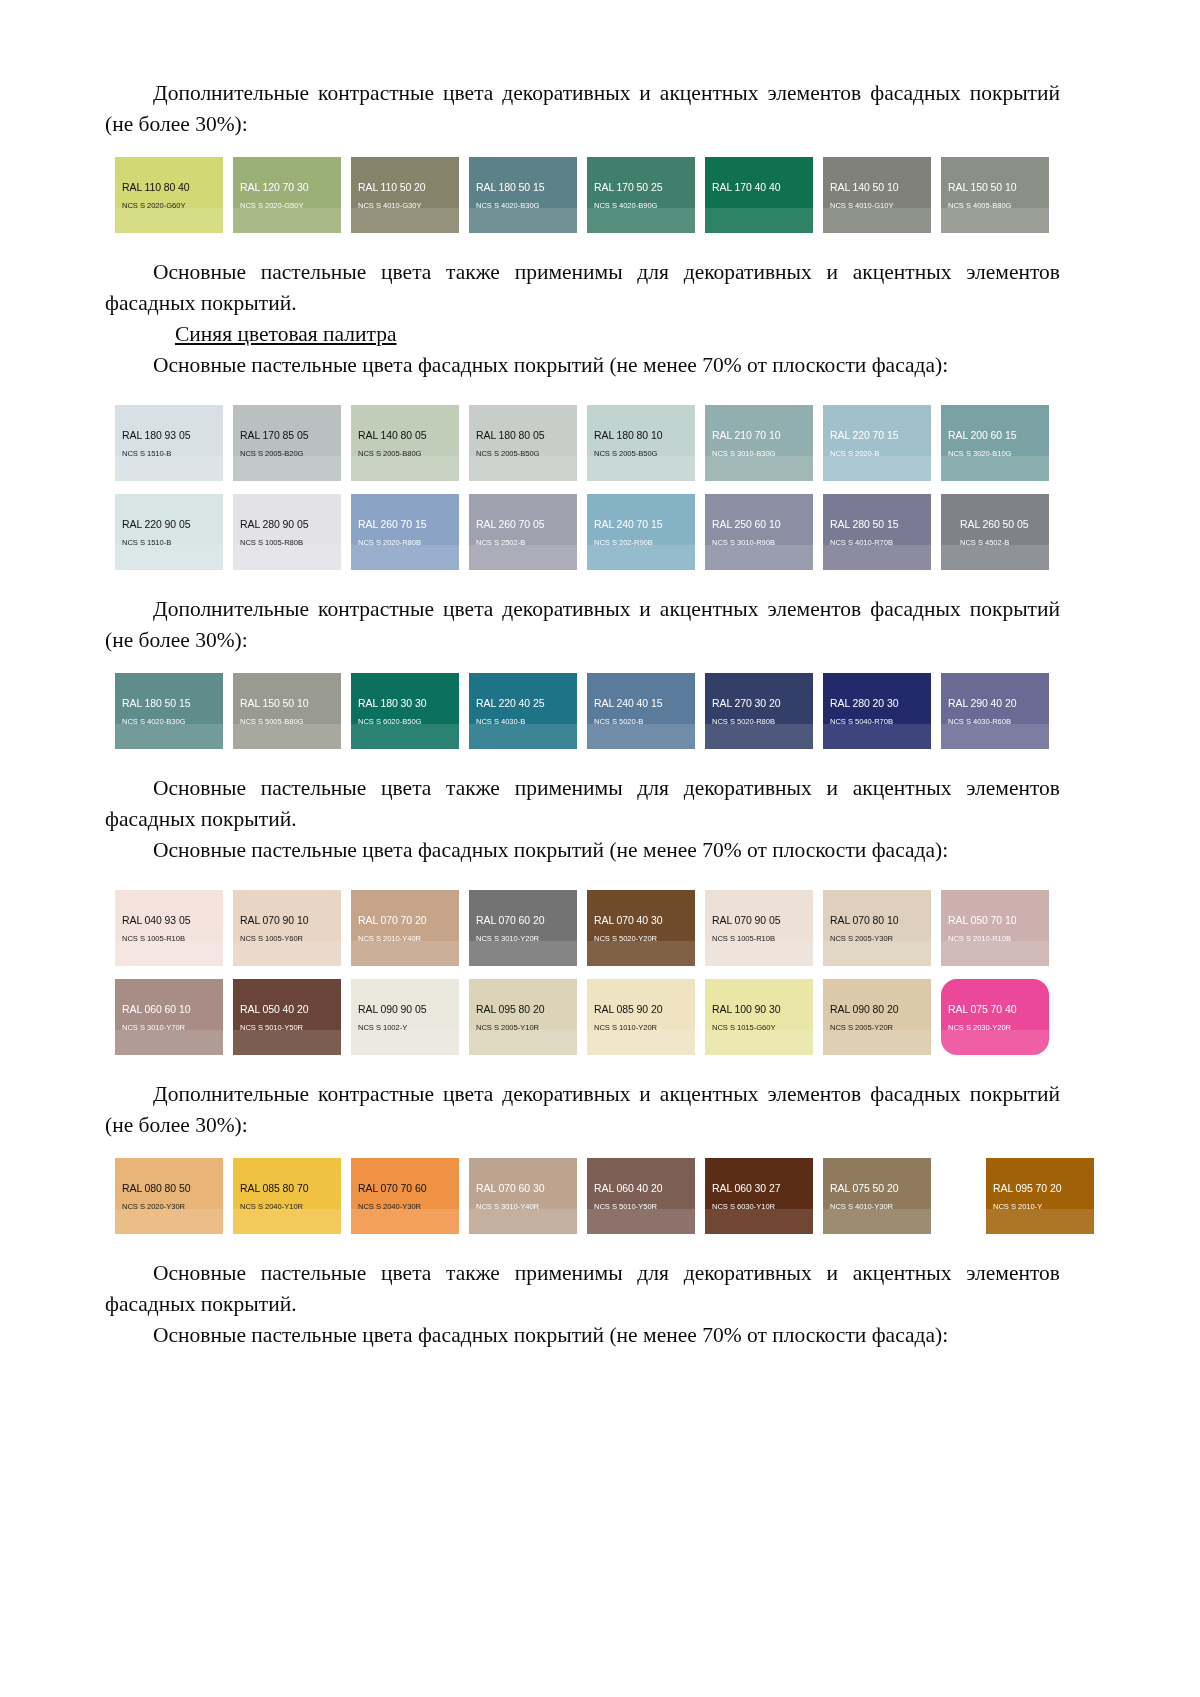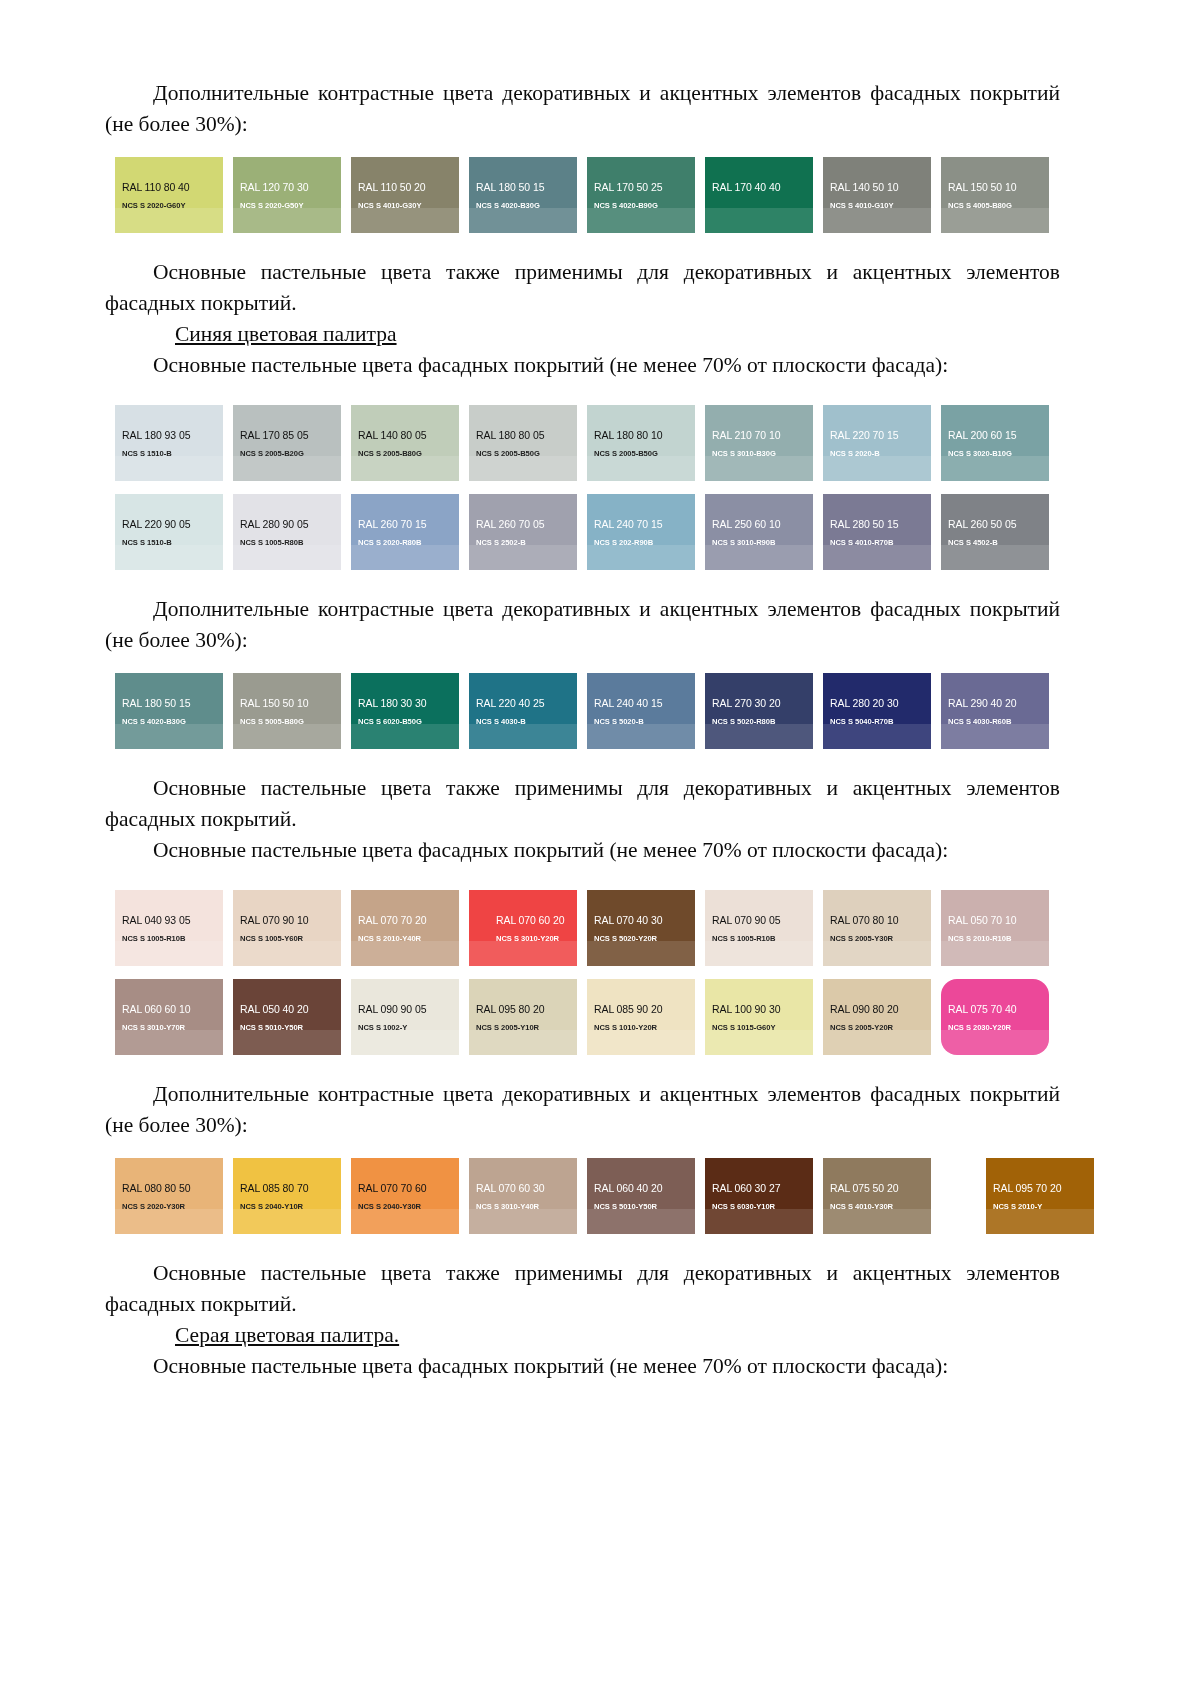--- a/index.html
+++ b/index.html
@@ -70,21 +70,21 @@
     font-weight: 400;
     letter-spacing: -0.1px;
     padding-left: 7px;
     margin-top: 24px;
     line-height: 12px;
     white-space: nowrap;
   }
   .swatch .ncs {
     font-family: "Liberation Sans", "DejaVu Sans", sans-serif;
     font-size: 7.6px;
-    font-weight: 700;
+    font-weight: 400;
     letter-spacing: -0.05px;
     line-height: 9px;
     padding-left: 7px;
     margin-top: 8px;
     white-space: nowrap;
   }
   .swatch .band {
     position: absolute;
     left: 0; right: 0;
     bottom: 0;
@@ -233,21 +233,21 @@
       <div class="swatch dark" style="background: rgb(139, 143, 164);">
         <div class="band"></div>
         <div class="ral">RAL 250 60 10</div>
         <div class="ncs">NCS S 3010-R90B</div>
       </div>
       <div class="swatch dark" style="background: rgb(123, 122, 148);">
         <div class="band"></div>
         <div class="ral">RAL 280 50 15</div>
         <div class="ncs">NCS S 4010-R70B</div>
       </div>
-      <div class="swatch dark" style="background: rgb(127, 130, 135);">
+      <div class="swatch dark" style="background: rgb(127, 130, 135); padding-left: 12px;">
         <div class="band"></div>
         <div class="ral">RAL 260 50 05</div>
         <div class="ncs">NCS S 4502-B</div>
       </div>
     </div>
 
   <div class="gap-l"></div>
 
   <p class="body-text">Дополнительные контрастные цвета декоративных и акцентных элементов фасадных покрытий (не более 30%):</p>
 
@@ -314,21 +314,21 @@
       <div class="swatch light" style="background: rgb(232, 213, 196);">
         <div class="band"></div>
         <div class="ral">RAL 070 90 10</div>
         <div class="ncs">NCS S 1005-Y60R</div>
       </div>
       <div class="swatch dark" style="background: rgb(197, 164, 137);">
         <div class="band"></div>
         <div class="ral">RAL 070 70 20</div>
         <div class="ncs">NCS S 2010-Y40R</div>
       </div>
-      <div class="swatch dark" style="background: #ef4444; padding-left: 20px;">
+      <div class="swatch dark" style="background: #737373;">
         <div class="band"></div>
         <div class="ral">RAL 070 60 20</div>
         <div class="ncs">NCS S 3010-Y20R</div>
       </div>
       <div class="swatch dark" style="background: rgb(111, 74, 43);">
         <div class="band"></div>
         <div class="ral">RAL 070 40 30</div>
         <div class="ncs">NCS S 5020-Y20R</div>
       </div>
       <div class="swatch light" style="background: rgb(236, 224, 215);">
@@ -437,19 +437,16 @@
         <div class="band"></div>
         <div class="ral">RAL 095 70 20</div>
         <div class="ncs">NCS S 2010-Y</div>
       </div>
     </div>
 
   <div class="gap-l"></div>
 
   <p class="body-text">Основные пастельные цвета также применимы для декоративных и акцентных элементов фасадных покрытий.</p>
 
-  <p class="sub-heading">
-    <span class="u">Серая цветовая палитра.</span>
-  </p>
 
   <p class="body-text">Основные пастельные цвета фасадных покрытий (не менее 70% от плоскости фасада):</p>
 
 </div>
 
 </body></html>

